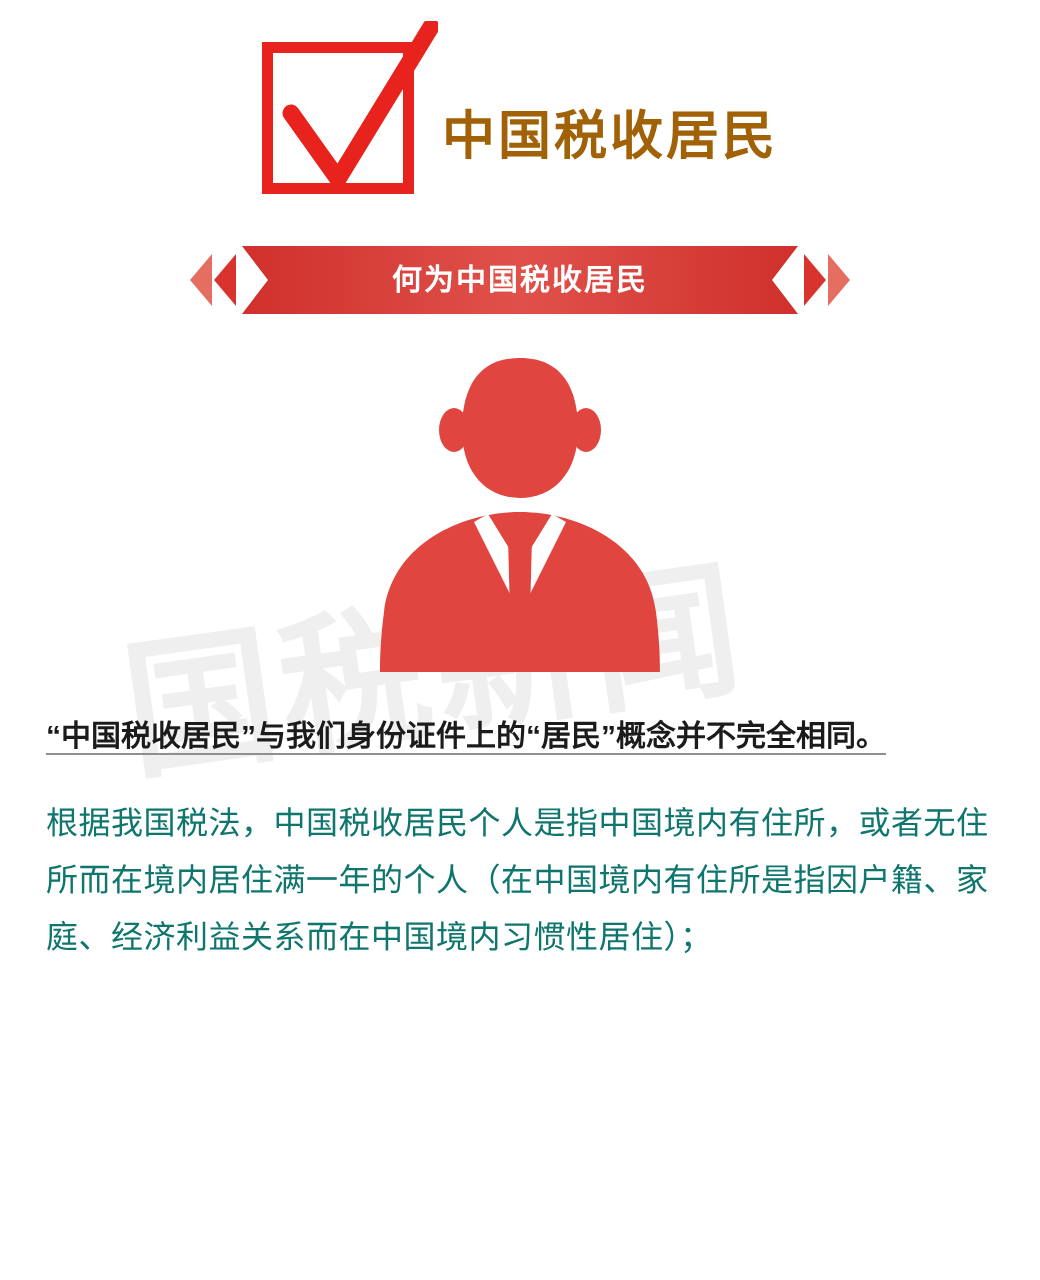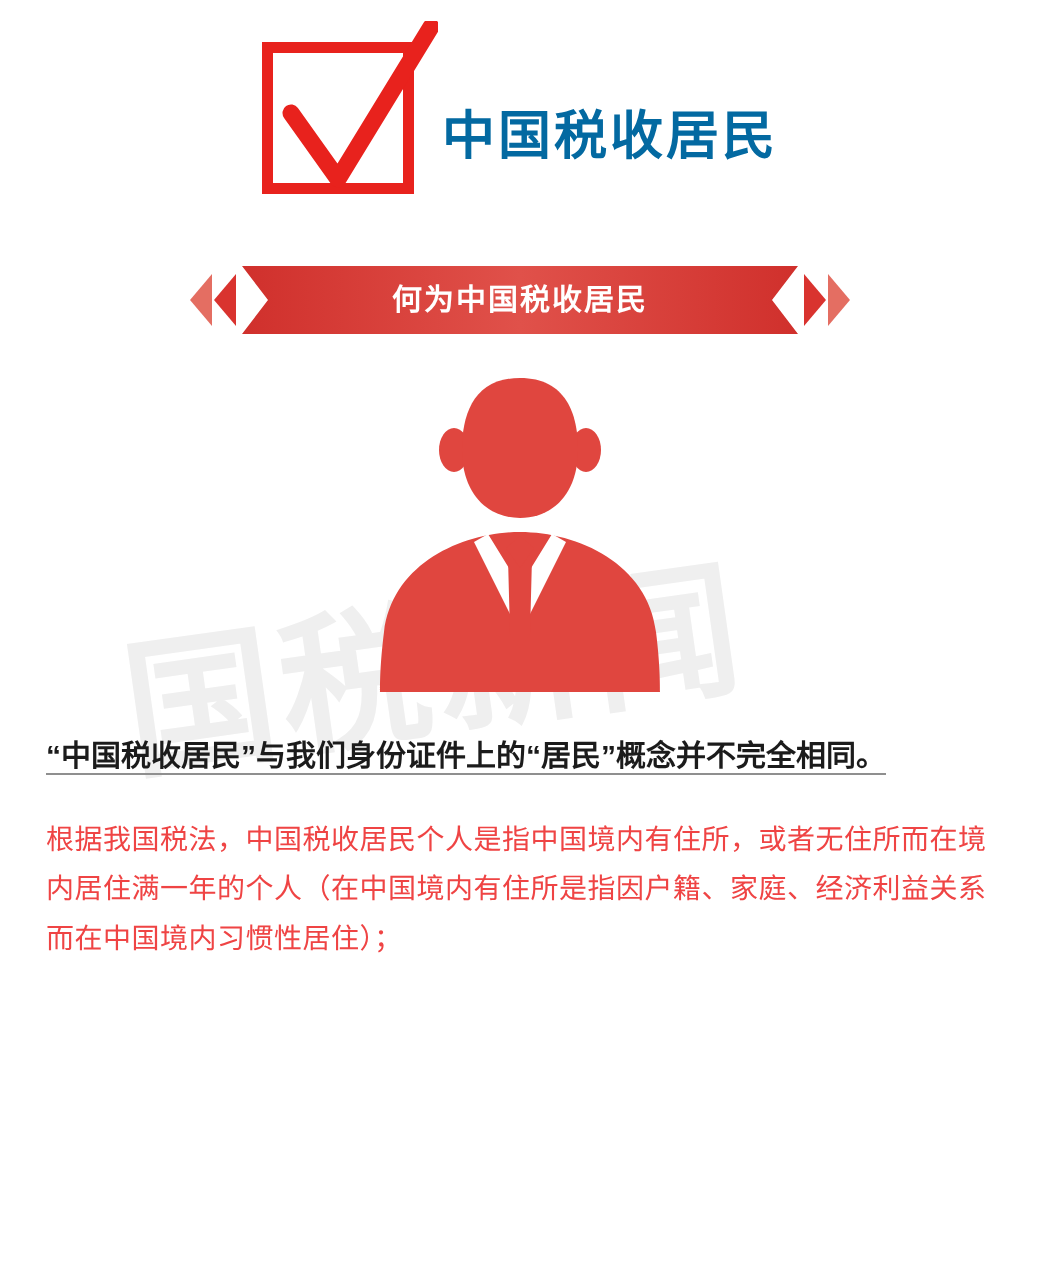--- a/index.html
+++ b/index.html
@@ -59,31 +59,31 @@
     flex: none;
   }
   .checkbox-mark svg {
     position: absolute;
     left: -10px;
     top: -32px;
   }
   .brand-title {
     font-size: 53px;
     font-weight: bold;
-    color: #0369a1;
+    color: #a16207;
     letter-spacing: 3px;
     line-height: 1;
     margin-top: 34px;
   }
 
   
   .banner-wrap {
     position: relative;
     z-index: 3;
-    margin-top: 72px;
+    margin-top: 52px;
     display: flex;
     align-items: center;
     justify-content: center;
   }
   .banner-arrow {
     width: 0;
     height: 0;
     flex: none;
   }
   .banner-arrow.left {
@@ -137,22 +137,22 @@
     font-weight: bold;
     color: #1b1b1b;
     line-height: 1.62;
     text-decoration: underline;
     text-underline-offset: 7px;
     text-decoration-thickness: 2px;
     text-decoration-color: #8f8f8f;
     margin: 0 0 34px 0;
   }
   .para {
-    font-size: 28px;
-    color: #ef4444;
+    font-size: 32px;
+    color: #0f766e;
     line-height: 1.78;
     margin: 0 0 26px 0;
     letter-spacing: 0.5px;
   }
   .para:last-child {
     margin-bottom: 0;
   }
 </style>
 </head>
 <body>

